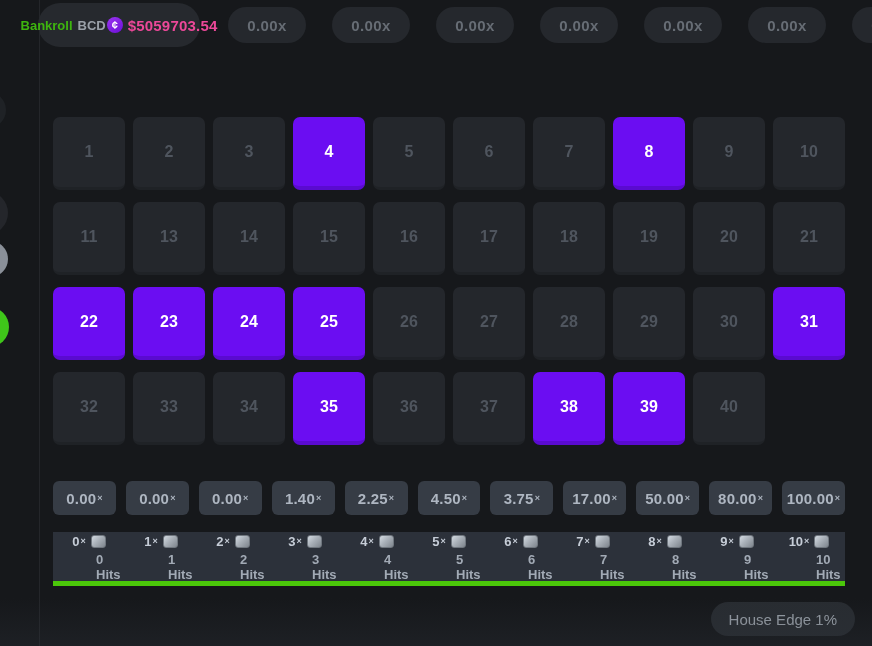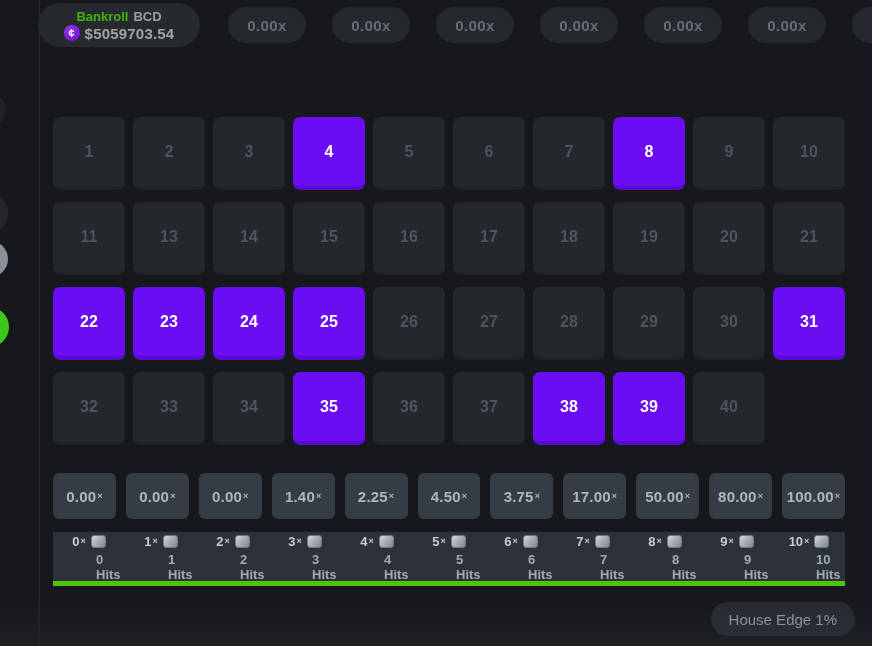--- a/index.html
+++ b/index.html
@@ -16,34 +16,34 @@
   .edge-circle { position:absolute; border-radius:50%; }
   .edge-circle.c1 { left:-30px; top:92px;  width:36px; height:36px; background:#1f2226; }
   .edge-circle.c2 { left:-36px; top:191px; width:44px; height:44px; background:#24262b; }
   .edge-circle.c3 { left:-28px; top:241px; width:36px; height:36px; background:#8a9099; }
   .edge-circle.c4 { left:-31px; top:307px; width:40px; height:40px; background:#3fc61a; }
 
   
   .bankroll-pill {
     position:absolute; left:38px; top:3px; width:162px; height:44px;
     background:#26292e; border-radius:22px;
-    display:flex; flex-direction:column; align-items:center; justify-content:center; gap:1px;
+    display:flex; align-items:center; justify-content:center; gap:1px;
   }
   .bk-line1 { display:flex; align-items:center; gap:5px; font-size:13px; font-weight:800; }
   .bk-label { color:#3eb50f; }
   .bk-currency { color:#9aa0a8; }
   .bk-line2 { display:flex; align-items:center; gap:5px; }
   .coin {
     width:16px; height:16px; border-radius:50%;
     background:linear-gradient(145deg,#9б34f0,#6c0fd8);
     background:linear-gradient(145deg,#9b34f0,#6c0fd8);
     color:#fff; font-size:11px; font-weight:800;
     display:flex; align-items:center; justify-content:center;
   }
-  .bk-amount { color:#a3a3a3; font-size:15px; font-weight:800; letter-spacing:.2px; }
+  .bk-amount { color:#ec4899; font-size:15px; font-weight:800; letter-spacing:.2px; }
 
   .result-pills { position:absolute; left:228px; top:7px; display:flex; gap:26px; }
   .result-pill {
     width:78px; height:36px; border-radius:18px; background:#25282d;
     color:#676d75; font-size:15px; font-weight:800; letter-spacing:.4px;
     display:flex; align-items:center; justify-content:center;
   }
 
   
   .number-grid {
@@ -57,23 +57,23 @@
     cursor:pointer; border-bottom:3px solid rgba(0,0,0,.12);
   }
   .tile.selected {
     background:#6b0df2; border-bottom:4px solid #5a0bd0;
     color:#ffffff; font-weight:800;
   }
 
   
   .payout-row { position:absolute; left:53px; top:473px; width:792px; display:flex; gap:10px; }
   .payout-tile {
-    flex:1; height:46px; border-radius:6px; background:#363c45;
+    flex:1; height:34px; border-radius:6px; background:#363c45;
     display:flex; align-items:center; justify-content:center;
-    color:#aeb6c1; font-size:15px; font-weight:800; letter-spacing:.2px;
+    color:#aeb6c1; font-size:15px; font-weight:800; letter-spacing:.2px;margin-top:8px;
   }
   .payout-tile .times, .hit-top .times { font-size:9px; font-weight:800; vertical-align:4px; margin-left:1px; }
 
   
   .hits-wrap { position:absolute; left:53px; top:532px; width:792px; }
   .hits-bar { display:flex; background:#2c313a; height:49px; }
   .hit-cell { flex:1; display:flex; flex-direction:column; align-items:center; justify-content:center; gap:3px; padding-top:2px; }
   .hit-top { display:flex; align-items:center; color:#c6cdd7; font-size:13px; font-weight:800; }
   .gem {
     width:15px; height:13px; margin-left:5px; border-radius:3px;

